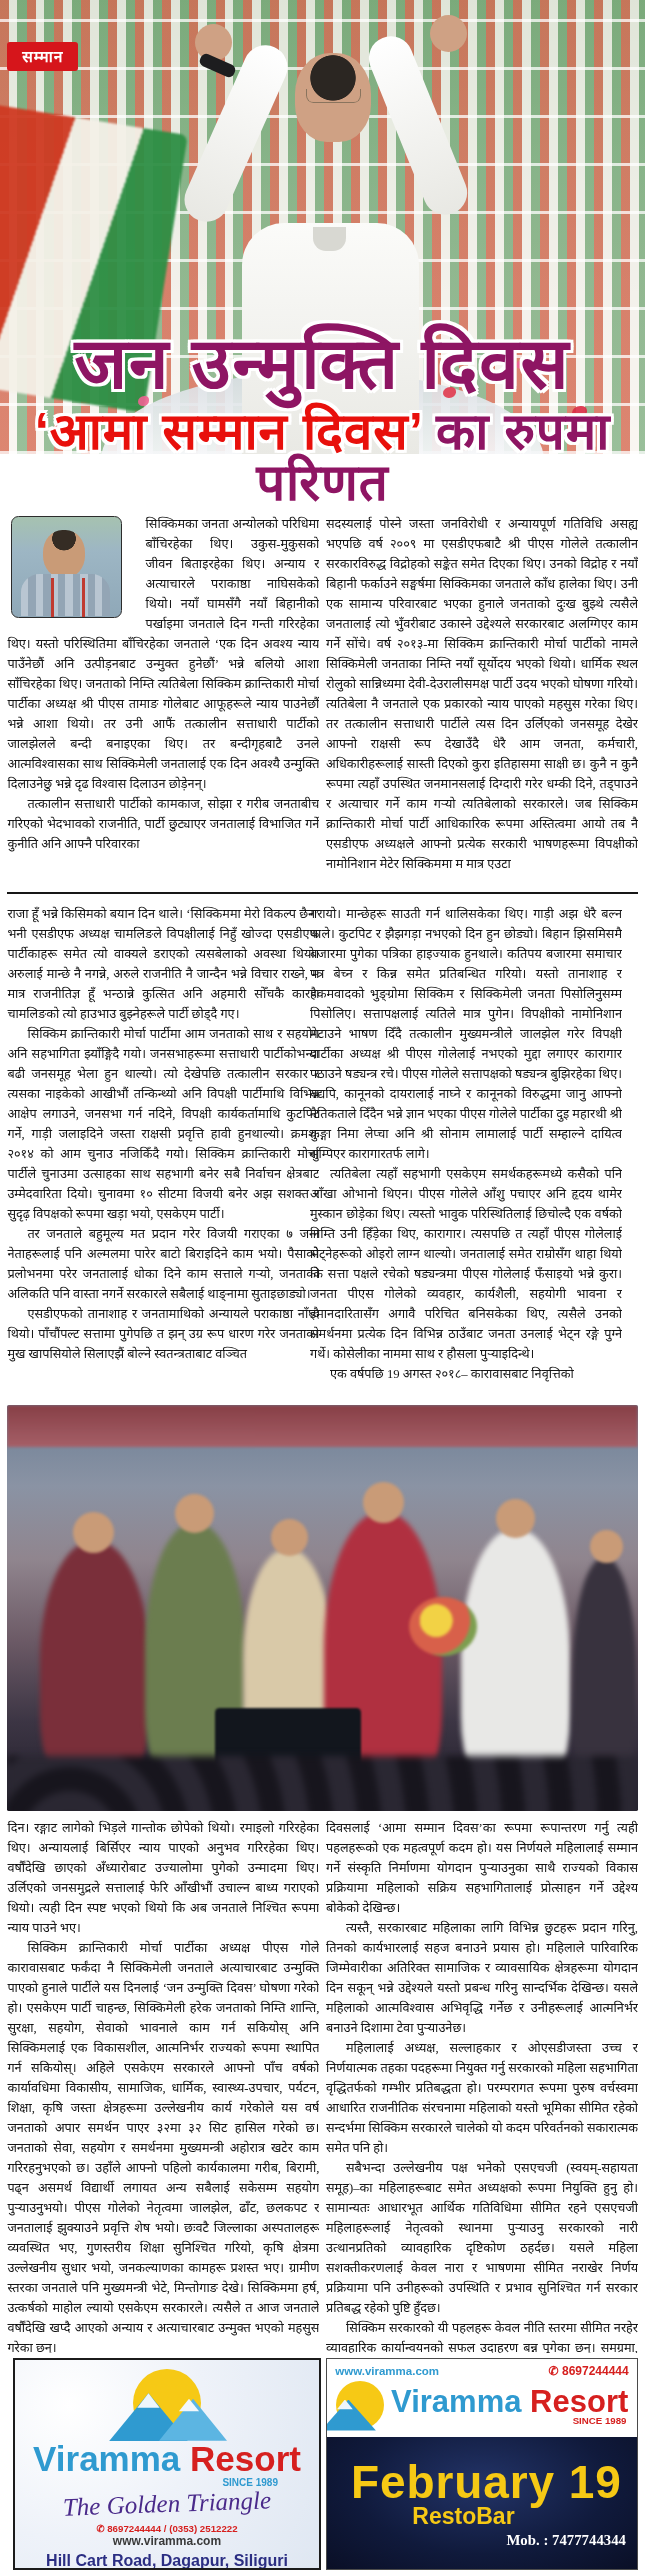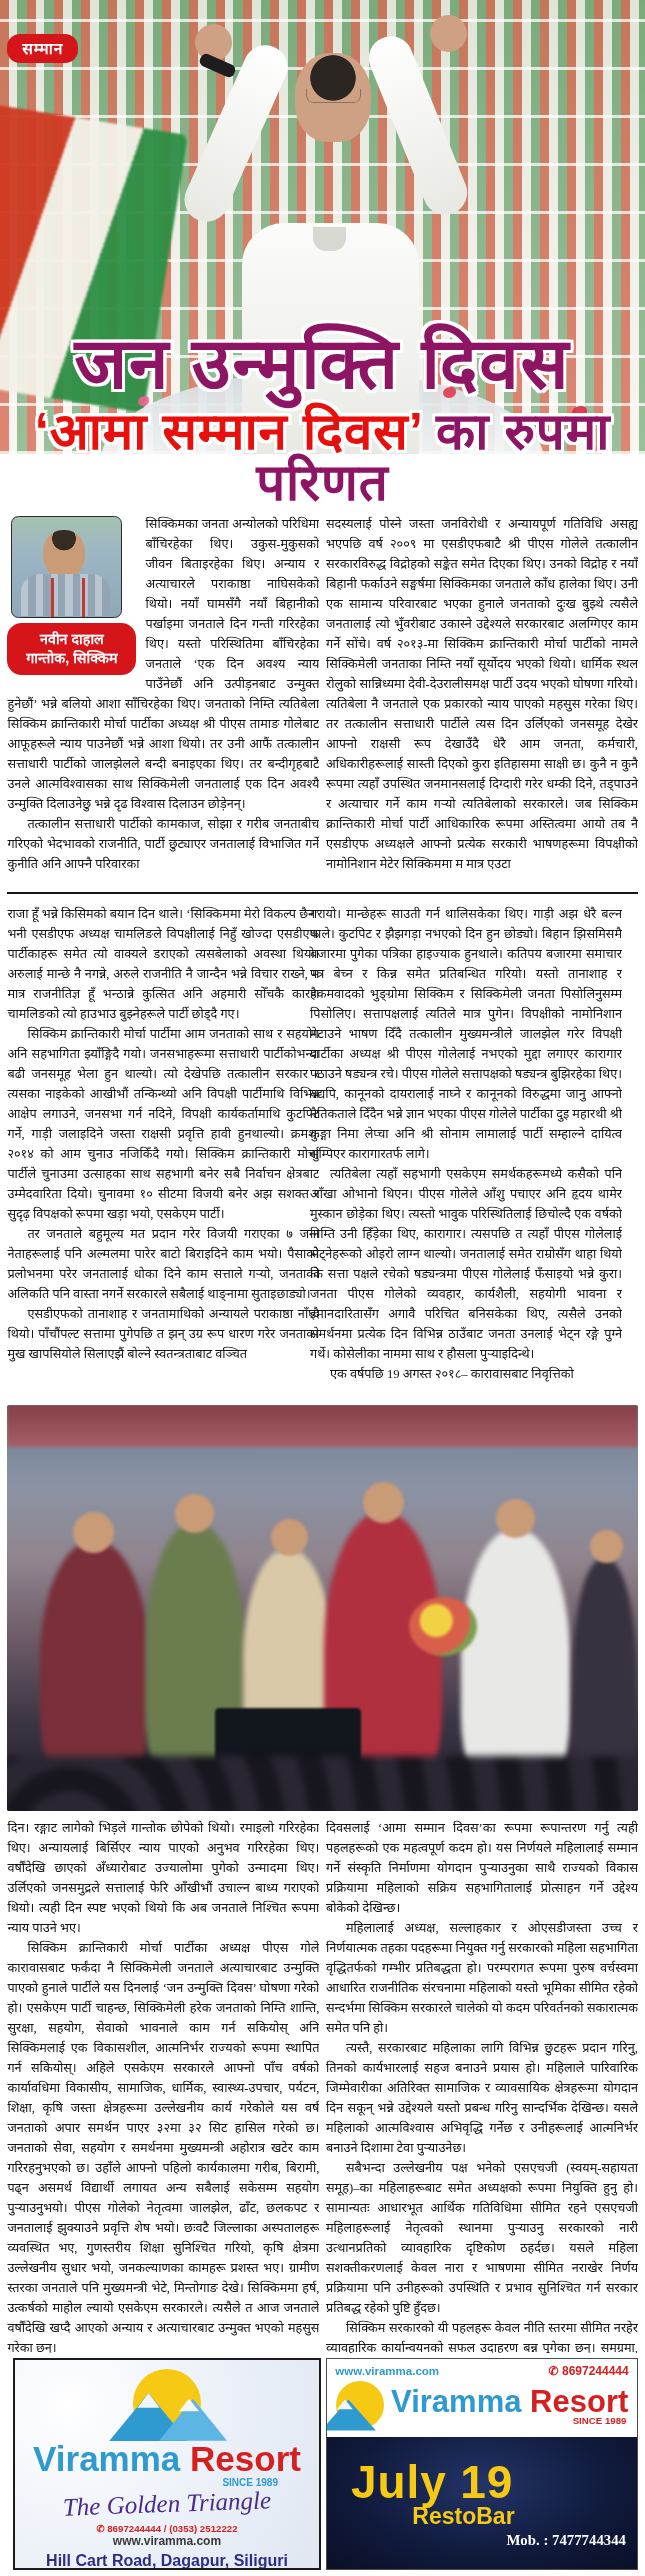--- a/index.html
+++ b/index.html
@@ -29,23 +29,23 @@
   .arm{position:absolute;width:44px;height:189px;background:linear-gradient(180deg,#ffffff,#e8e8e3);border-radius:22px;}
   .arm.left{left:214px;top:39px;transform:rotate(24deg);}
   .arm.right{left:396px;top:31px;transform:rotate(-22deg);}
   .hand{position:absolute;width:37px;height:37px;border-radius:50%;background:#cfa184;}
   .hand.left{left:195px;top:24px;}
   .hand.right{left:430px;top:14.8px;}
   .watch{position:absolute;left:199px;top:59px;width:37px;height:13px;background:#1d1d1f;border-radius:5.5px;transform:rotate(24deg);}
   .petal{position:absolute;border-radius:60% 40% 55% 45%;opacity:.9;}
 
   
-  .tag{position:absolute;left:7.4px;top:34px;z-index:7;background:#d6151b;color:#fff;
+  .tag{position:absolute;left:7.4px;top:42px;z-index:7;background:#d6151b;color:#fff;
        font-family:"Liberation Sans",sans-serif;font-weight:bold;font-size:15.7px;
-       padding:2.8px 14.8px 4.6px;border-radius:13px;letter-spacing:0.9px;}
+       padding:2.8px 14.8px 4.6px;border-radius:3px;letter-spacing:0.9px;}
   .headline{position:absolute;left:0;top:328px;width:645px;text-align:center;z-index:6;
        font-family:"Liberation Sans",sans-serif;font-weight:bold;line-height:1.0;}
   .hl-outline{text-shadow:-2.8px -2.8px 0 #fff,2.8px -2.8px 0 #fff,-2.8px 2.8px 0 #fff,2.8px 2.8px 0 #fff,0 -2.8px 0 #fff,0 2.8px 0 #fff,-2.8px 0 0 #fff,2.8px 0 0 #fff;}
   .hl1{font-size:71px;color:#8e1563;letter-spacing:1.8px;}
   .hl2{font-size:51px;margin-top:7.4px;letter-spacing:0.9px;text-align:center;}
   .hl2 .red{color:#e8100c;}
   .hl2 .purple{color:#8e1563;}
 
   
   .col{position:absolute;text-align:justify;font-size:12.7px;line-height:20px;overflow:hidden;}
@@ -158,24 +158,20 @@
     </div>
   </div>
 
   <div class="col colA1">
     <div class="byline-wrap">
       <div class="byline-photo">
         <div class="bhead"></div>
         <div class="bbody"></div>
         <div class="lanyard"></div>
       </div>
-      <div class="byline-name">
-        <div>नवीन दाहाल</div>
-        <div>गान्तोक, सिक्किम</div>
-      </div>
     </div>
     <p class="cont">सिक्किमका जनता अन्योलको परिधिमा बाँचिरहेका थिए। उकुस-मुकुसको जीवन बिताइरहेका थिए। अन्याय र अत्याचारले पराकाष्ठा नाघिसकेको थियो। नयाँ घामसँगै नयाँ बिहानीको पर्खाइमा जनताले दिन गन्ती गरिरहेका थिए। यस्तो परिस्थितिमा बाँचिरहेका जनताले ‘एक दिन अवश्य न्याय पाउँनेछौं अनि उत्पीड़नबाट उन्मुक्त हुनेछौं’ भन्ने बलियो आशा साँचिरहेका थिए। जनताको निम्ति त्यतिबेला सिक्किम क्रान्तिकारी मोर्चा पार्टीका अध्यक्ष श्री पीएस तामाङ गोलेबाट आफूहरूले न्याय पाउनेछौं भन्ने आशा थियो। तर उनी आफैं तत्कालीन सत्ताधारी पार्टीको जालझेलले बन्दी बनाइएका थिए। तर बन्दीगृहबाटै उनले आत्मविश्वासका साथ सिक्किमेली जनतालाई एक दिन अवश्यै उन्मुक्ति दिलाउनेछु भन्ने दृढ विश्वास दिलाउन छोड़ेनन्।</p>
     <p>तत्कालीन सत्ताधारी पार्टीको कामकाज, सोझा र गरीब जनताबीच गरिएको भेदभावको राजनीति, पार्टी छुट्याएर जनतालाई विभाजित गर्ने कुनीति अनि आफ्नै परिवारका</p>
   </div>
   <div class="col colA2">
     <p class="cont">सदस्यलाई पोस्ने जस्ता जनविरोधी र अन्यायपूर्ण गतिविधि असह्य भएपछि वर्ष २००९ मा एसडीएफबाटै श्री पीएस गोलेले तत्कालीन सरकारविरुद्ध विद्रोहको सङ्केत समेत दिएका थिए। उनको विद्रोह र नयाँ बिहानी फर्काउने सङ्घर्षमा सिक्किमका जनताले काँध हालेका थिए। उनी एक सामान्य परिवारबाट भएका हुनाले जनताको दुःख बुझ्थे त्यसैले जनतालाई त्यो भुँवरीबाट उकास्ने उद्देश्यले सरकारबाट अलग्गिएर काम गर्ने सोंचे। वर्ष २०१३-मा सिक्किम क्रान्तिकारी मोर्चा पार्टीको नामले सिक्किमेली जनताका निम्ति नयाँ सूर्योदय भएको थियो। धार्मिक स्थल रोलुको सान्निध्यमा देवी-देउरालीसमक्ष पार्टी उदय भएको घोषणा गरियो। त्यतिबेला नै जनताले एक प्रकारको न्याय पाएको महसुस गरेका थिए। तर तत्कालीन सत्ताधारी पार्टीले त्यस दिन उर्लिएको जनसमूह देखेर आफ्नो राक्षसी रूप देखाउँदै धेरै आम जनता, कर्मचारी, अधिकारीहरूलाई सास्ती दिएको कुरा इतिहासमा साक्षी छ। कुनै न कुनै रूपमा त्यहाँ उपस्थित जनमानसलाई दिग्दारी गरेर धम्की दिने, तड्पाउने र अत्याचार गर्ने काम गऱ्यो त्यतिबेलाको सरकारले। जब सिक्किम क्रान्तिकारी मोर्चा पार्टी आधिकारिक रूपमा अस्तित्वमा आयो तब नै एसडीएफ अध्यक्षले आफ्नो प्रत्येक सरकारी भाषणहरूमा विपक्षीको नामोनिशान मेटेर सिक्किममा म मात्र एउटा</p>
   </div>
 
   <div class="rule"></div>
 
@@ -210,22 +206,22 @@
     <div class="crowd"></div>
   </div>
 
   <div class="col colC1">
     <p class="cont">दिन। रङ्गाट लागेको भिड़ले गान्तोक छोपेको थियो। रमाइलो गरिरहेका थिए। अन्यायलाई बिर्सिएर न्याय पाएको अनुभव गरिरहेका थिए। वर्षौंदेखि छाएको अँध्यारोबाट उज्यालोमा पुगेको उन्मादमा थिए। उर्लिएको जनसमुद्रले सत्तालाई फेरि आँखीभौं उचाल्न बाध्य गराएको थियो। त्यही दिन स्पष्ट भएको थियो कि अब जनताले निश्चित रूपमा न्याय पाउने भए।</p>
     <p>सिक्किम क्रान्तिकारी मोर्चा पार्टीका अध्यक्ष पीएस गोले कारावासबाट फर्कंदा नै सिक्किमेली जनताले अत्याचारबाट उन्मुक्ति पाएको हुनाले पार्टीले यस दिनलाई ‘जन उन्मुक्ति दिवस’ घोषणा गरेको हो। एसकेएम पार्टी चाहन्छ, सिक्किमेली हरेक जनताको निम्ति शान्ति, सुरक्षा, सहयोग, सेवाको भावनाले काम गर्न सकियोस् अनि सिक्किमलाई एक विकासशील, आत्मनिर्भर राज्यको रूपमा स्थापित गर्न सकियोस्। अहिले एसकेएम सरकारले आफ्नो पाँच वर्षको कार्यावधिमा विकासीय, सामाजिक, धार्मिक, स्वास्थ्य-उपचार, पर्यटन, शिक्षा, कृषि जस्ता क्षेत्रहरूमा उल्लेखनीय कार्य गरेकोले यस वर्ष जनताको अपार समर्थन पाएर ३२मा ३२ सिट हासिल गरेको छ। जनताको सेवा, सहयोग र समर्थनमा मुख्यमन्त्री अहोरात्र खटेर काम गरिरहनुभएको छ। उहाँले आफ्नो पहिलो कार्यकालमा गरीब, बिरामी, पढ्न असमर्थ विद्यार्थी लगायत अन्य सबैलाई सकेसम्म सहयोग पुऱ्याउनुभयो। पीएस गोलेको नेतृत्वमा जालझेल, ढाँट, छलकपट र जनतालाई झुक्याउने प्रवृत्ति शेष भयो। छःवटै जिल्लाका अस्पतालहरू व्यवस्थित भए, गुणस्तरीय शिक्षा सुनिश्चित गरियो, कृषि क्षेत्रमा उल्लेखनीय सुधार भयो, जनकल्याणका कामहरू प्रशस्त भए। ग्रामीण स्तरका जनताले पनि मुख्यमन्त्री भेटे, मिन्तोगाङ देखे। सिक्किममा हर्ष, उत्कर्षको माहोल ल्यायो एसकेएम सरकारले। त्यसैले त आज जनताले वर्षौंदेखि खप्दै आएको अन्याय र अत्याचारबाट उन्मुक्त भएको महसुस गरेका छन्।</p>
     <p>अर्कातिर, सिक्किममा एसकेएम सरकारले आमा तथा महिलाहरूको सामाजिक, राजनीतिक र आर्थिक सशक्तिकरणतर्फ गरेका प्रयासहरू हालसालै थपिँदै गइरहेका छन्। जन उन्मुक्ति</p>
   </div>
   <div class="col colC2">
     <p class="cont">दिवसलाई ‘आमा सम्मान दिवस’का रूपमा रूपान्तरण गर्नु त्यही पहलहरूको एक महत्वपूर्ण कदम हो। यस निर्णयले महिलालाई सम्मान गर्ने संस्कृति निर्माणमा योगदान पुऱ्याउनुका साथै राज्यको विकास प्रक्रियामा महिलाको सक्रिय सहभागितालाई प्रोत्साहन गर्ने उद्देश्य बोकेको देखिन्छ।</p>
+    <p>त्यस्तै, सरकारबाट महिलाका लागि विभिन्न छुटहरू प्रदान गरिनु, तिनको कार्यभारलाई सहज बनाउने प्रयास हो। महिलाले पारिवारिक जिम्मेवारीका अतिरिक्त सामाजिक र व्यावसायिक क्षेत्रहरूमा योगदान दिन सकून् भन्ने उद्देश्यले यस्तो प्रबन्ध गरिनु सान्दर्भिक देखिन्छ। यसले महिलाको आत्मविश्वास अभिवृद्धि गर्नेछ र उनीहरूलाई आत्मनिर्भर बनाउने दिशामा टेवा पुऱ्याउनेछ।</p>
     <p>महिलालाई अध्यक्ष, सल्लाहकार र ओएसडीजस्ता उच्च र निर्णयात्मक तहका पदहरूमा नियुक्त गर्नु सरकारको महिला सहभागिता वृद्धितर्फको गम्भीर प्रतिबद्धता हो। परम्परागत रूपमा पुरुष वर्चस्वमा आधारित राजनीतिक संरचनामा महिलाको यस्तो भूमिका सीमित रहेको सन्दर्भमा सिक्किम सरकारले चालेको यो कदम परिवर्तनको सकारात्मक समेत पनि हो।</p>
-    <p>त्यस्तै, सरकारबाट महिलाका लागि विभिन्न छुटहरू प्रदान गरिनु, तिनको कार्यभारलाई सहज बनाउने प्रयास हो। महिलाले पारिवारिक जिम्मेवारीका अतिरिक्त सामाजिक र व्यावसायिक क्षेत्रहरूमा योगदान दिन सकून् भन्ने उद्देश्यले यस्तो प्रबन्ध गरिनु सान्दर्भिक देखिन्छ। यसले महिलाको आत्मविश्वास अभिवृद्धि गर्नेछ र उनीहरूलाई आत्मनिर्भर बनाउने दिशामा टेवा पुऱ्याउनेछ।</p>
     <p>सबैभन्दा उल्लेखनीय पक्ष भनेको एसएचजी (स्वयम्-सहायता समूह)–का महिलाहरूबाट समेत अध्यक्षको रूपमा नियुक्ति हुनु हो। सामान्यतः आधारभूत आर्थिक गतिविधिमा सीमित रहने एसएचजी महिलाहरूलाई नेतृत्वको स्थानमा पुऱ्याउनु सरकारको नारी उत्थानप्रतिको व्यावहारिक दृष्टिकोण ठहर्दछ। यसले महिला सशक्तीकरणलाई केवल नारा र भाषणमा सीमित नराखेर निर्णय प्रक्रियामा पनि उनीहरूको उपस्थिति र प्रभाव सुनिश्चित गर्न सरकार प्रतिबद्ध रहेको पुष्टि हुँदछ।</p>
     <p>
       <span>सिक्किम सरकारको यी पहलहरू केवल नीति स्तरमा सीमित नरहेर व्यावहारिक कार्यान्वयनको सफल उदाहरण बन्न पुगेका छन्। समग्रमा, सिक्किम सरकारद्वारा महिला सशक्तीकरणतर्फ चालिएका यी कदमहरू प्रशंसायोग्य छन्। यसले राज्यलाई लैङ्गिक समता र सामाजिक न्यायका दृष्टिकोणले थप अग्रगामी बनाउने सम्भावना बोकेको देखिन्छ। सशक्त महिला, सशक्त समाजका आधार हुन् भन्ने सोँचका साथ अगाडि बढिरहेको यो यात्राले राष्ट्रस्तरसम्म समावेशी विकासको एक उत्कृष्ट नमूना प्रस्तुत गरिरहेको छ।</span>
       
     </p>
   </div>
 
   <div class="adL">
     <div class="sunL">
       <div class="mtn m1"></div>
@@ -256,20 +252,20 @@
       </div>
       <div>
         <div class="name2">
           <span class="b">Viramma</span>
           <span class="r">Resort</span>
         </div>
         <div class="since2">SINCE 1989</div>
       </div>
     </div>
     <div class="navy">
-      <div class="august">July 19</div>
+      <div class="august">February 19</div>
       <div class="restobar">RestoBar</div>
       <div class="mob">Mob. : 7477744344</div>
     </div>
   </div>
 
 </div>
 
 
 </body></html>

